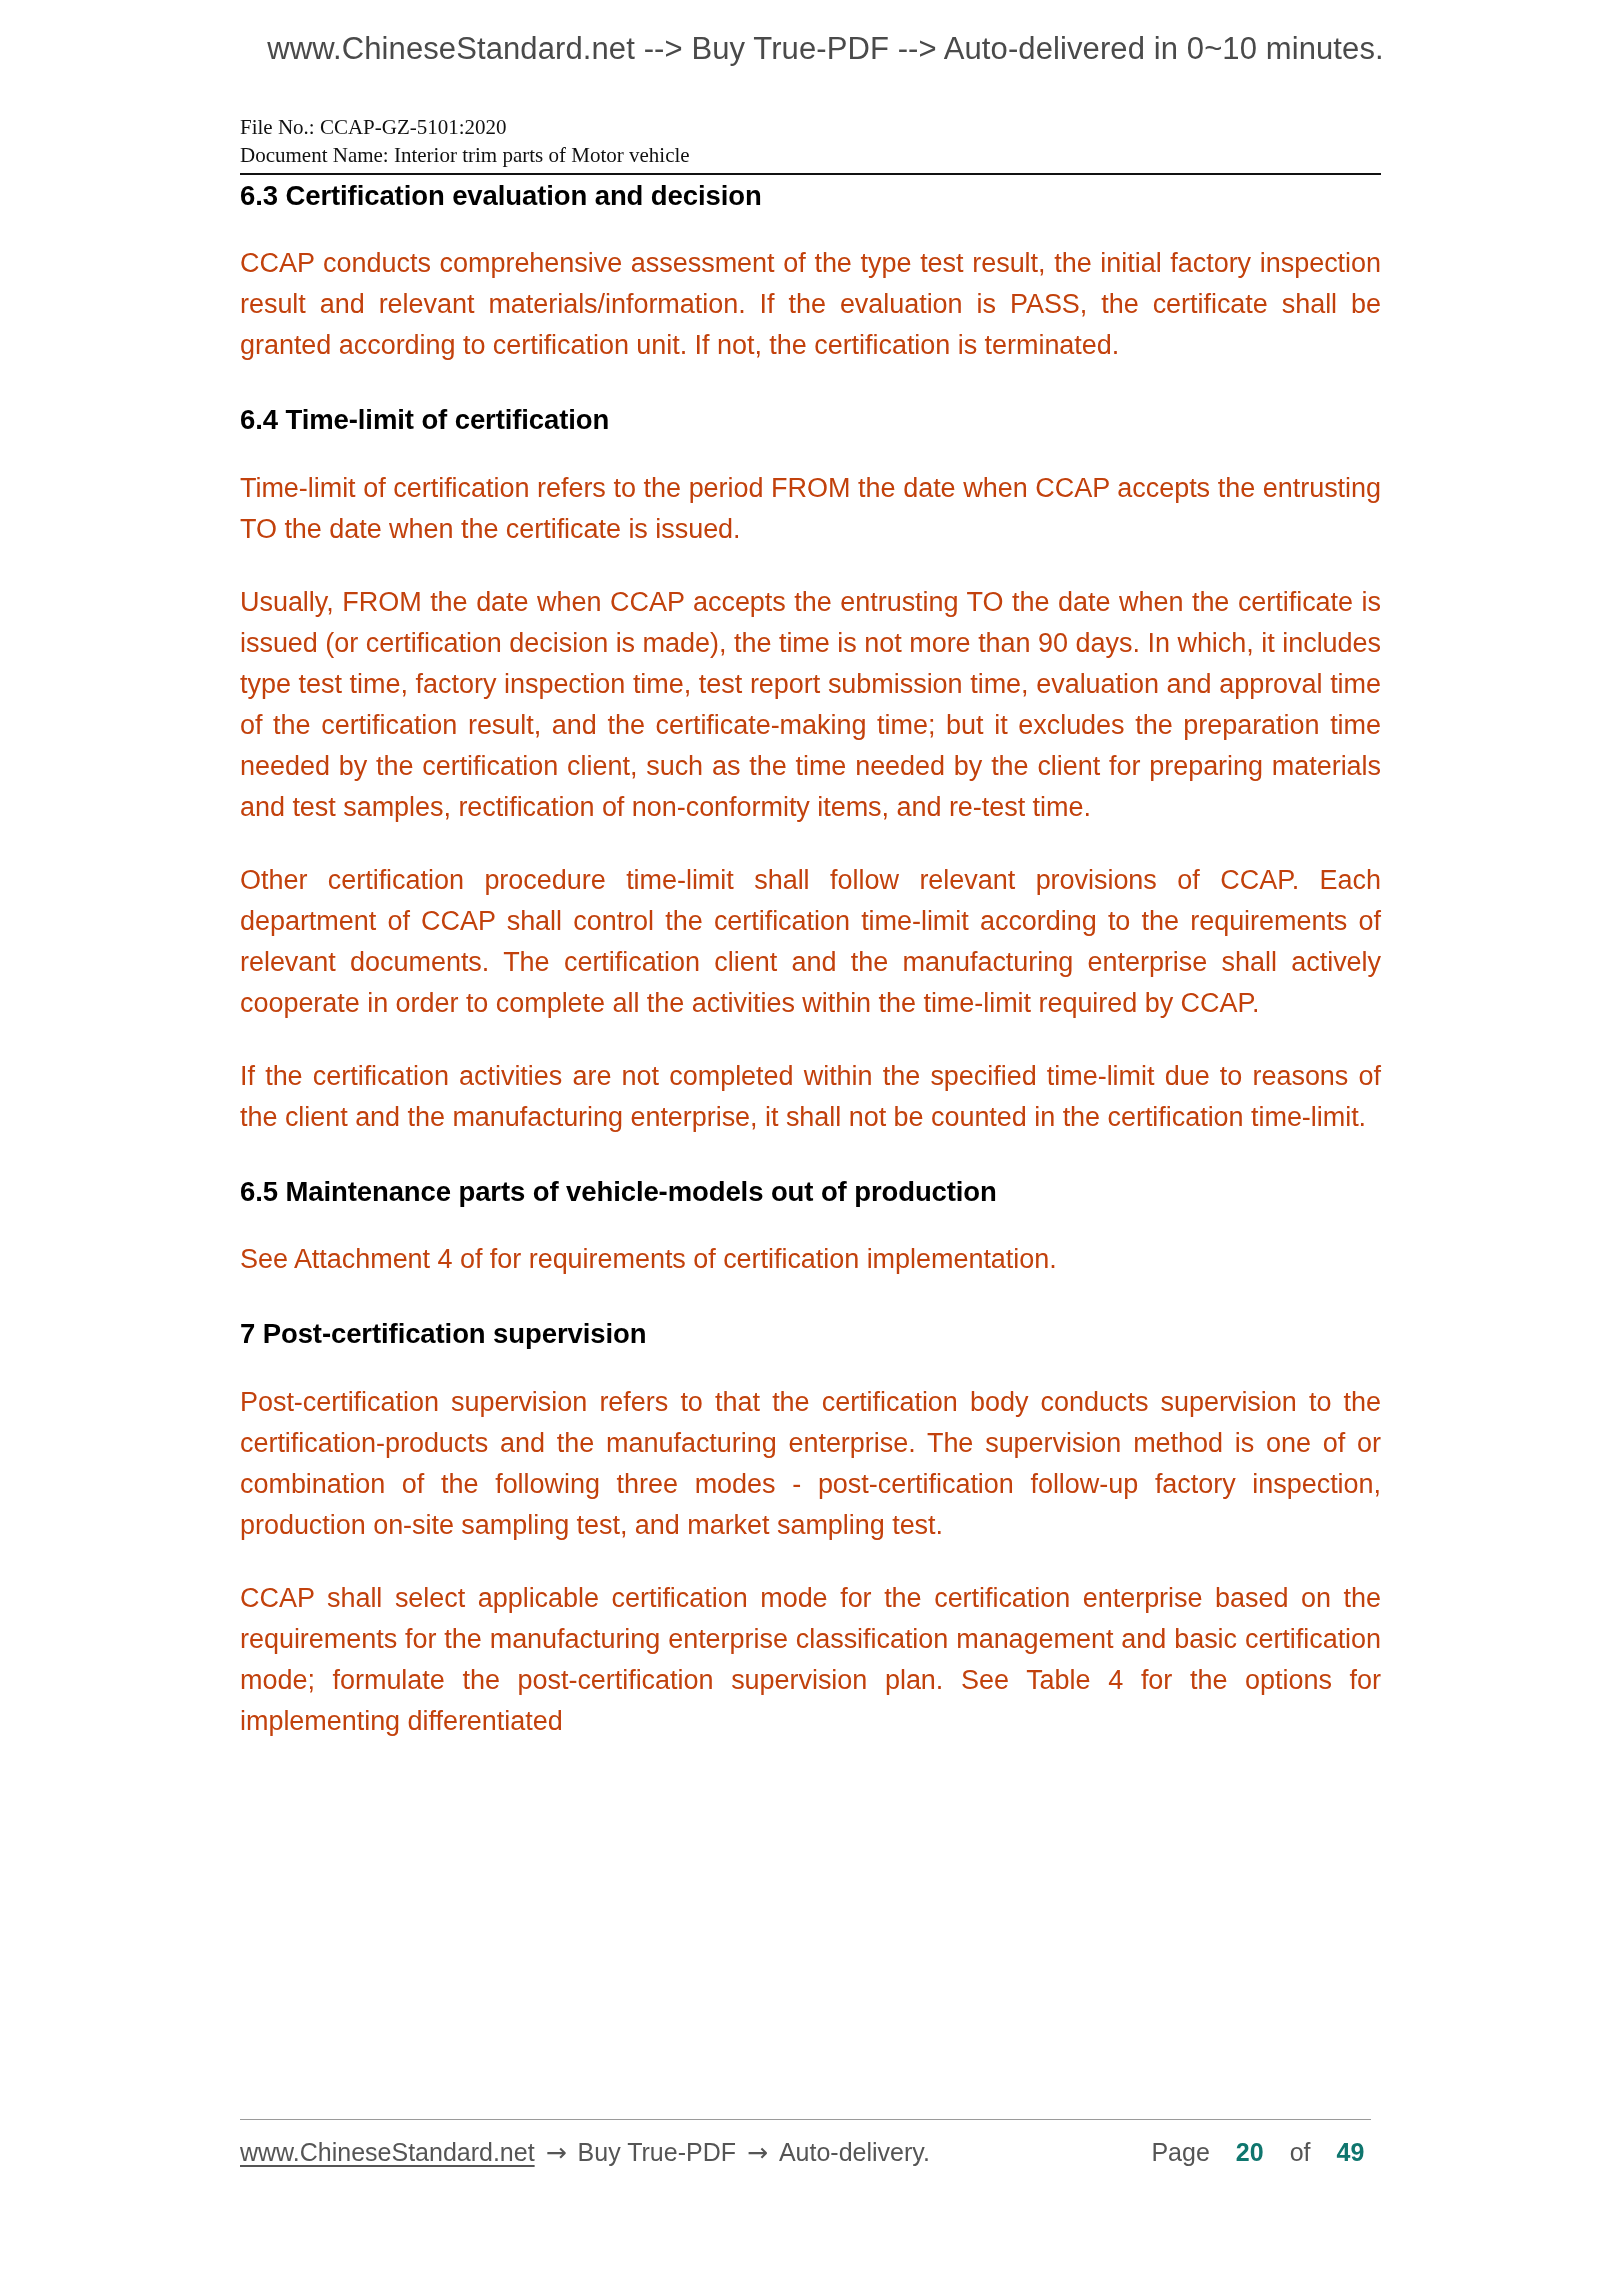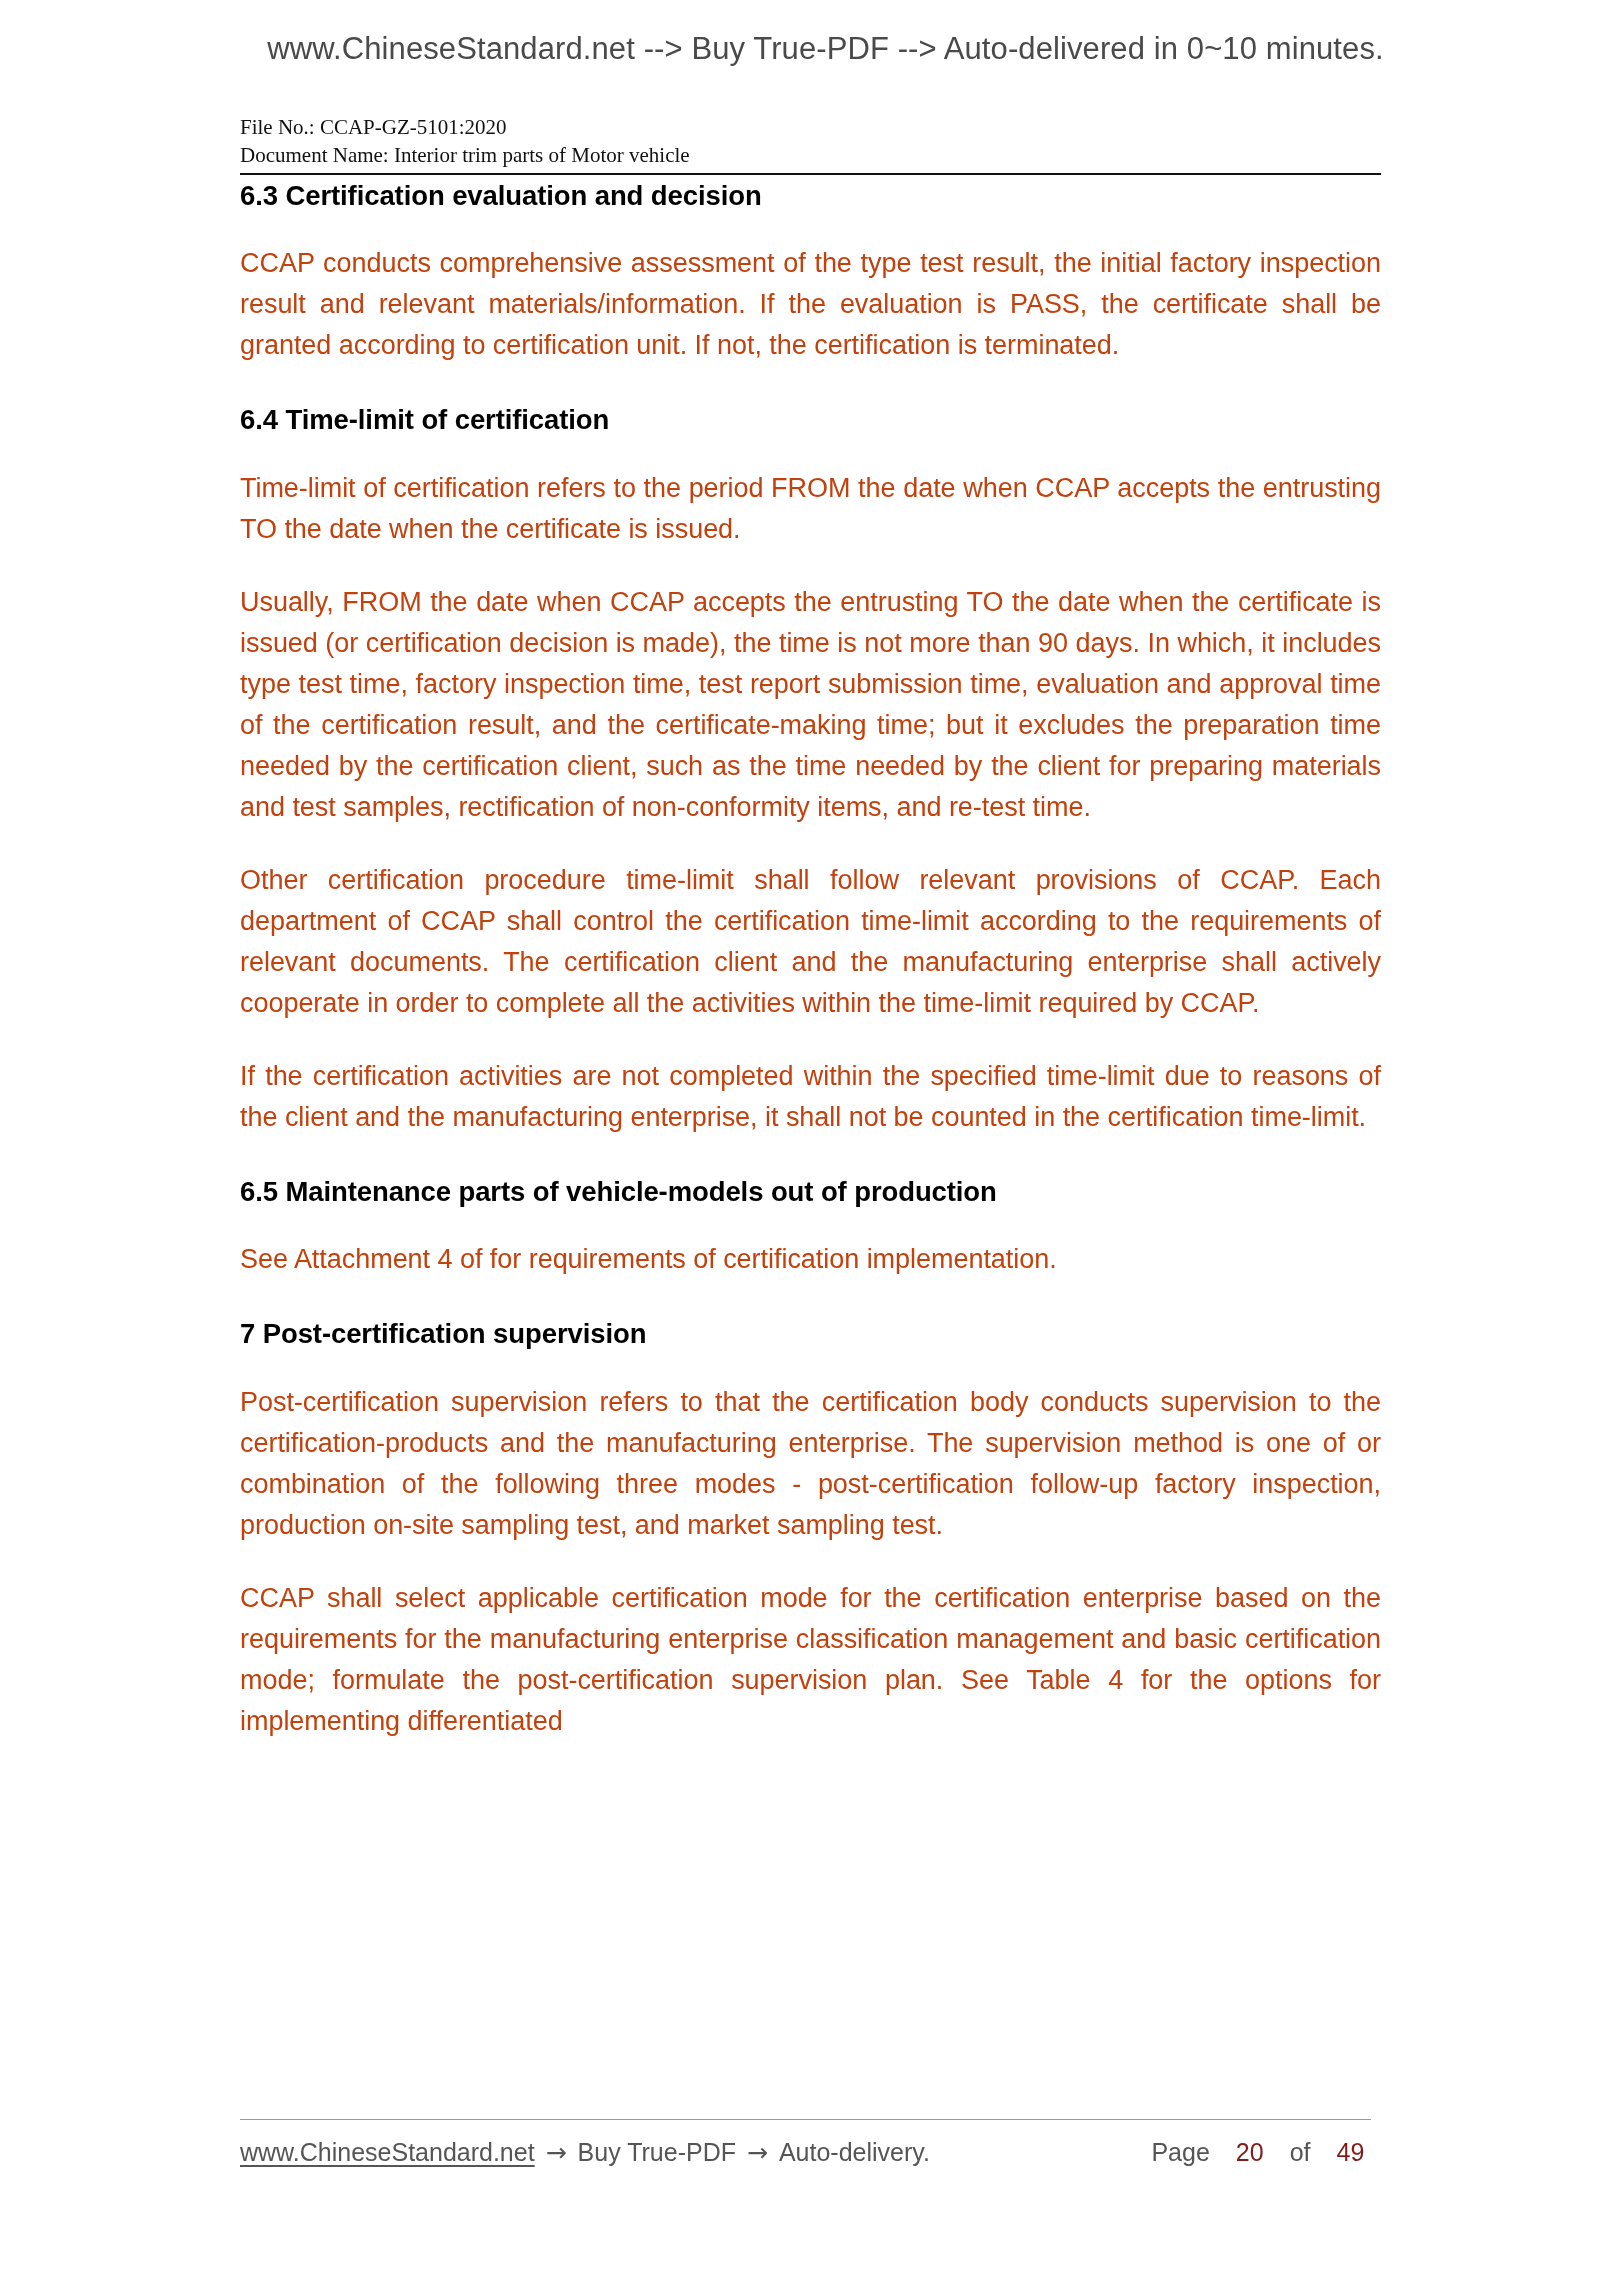--- a/index.html
+++ b/index.html
@@ -130,22 +130,22 @@
     color: #555555;
   }
   .footer .footer-spacer { flex: 1 1 auto; }
   .footer .footer-page {
     display: flex;
     align-items: baseline;
     gap: 26px;
     padding-right: 6.7px;
   }
   .footer .page-num {
-    font-weight: normal;
-    color: #7f1d1d;
+    font-weight: bold;
+    color: #0f766e;
   }
 </style>
 </head>
 <body>
 
 <div class="page">
 
   <div class="promo-banner">www.ChineseStandard.net --&gt; Buy True-PDF --&gt; Auto-delivered in 0~10 minutes.</div>
 
   <div class="doc-header">

